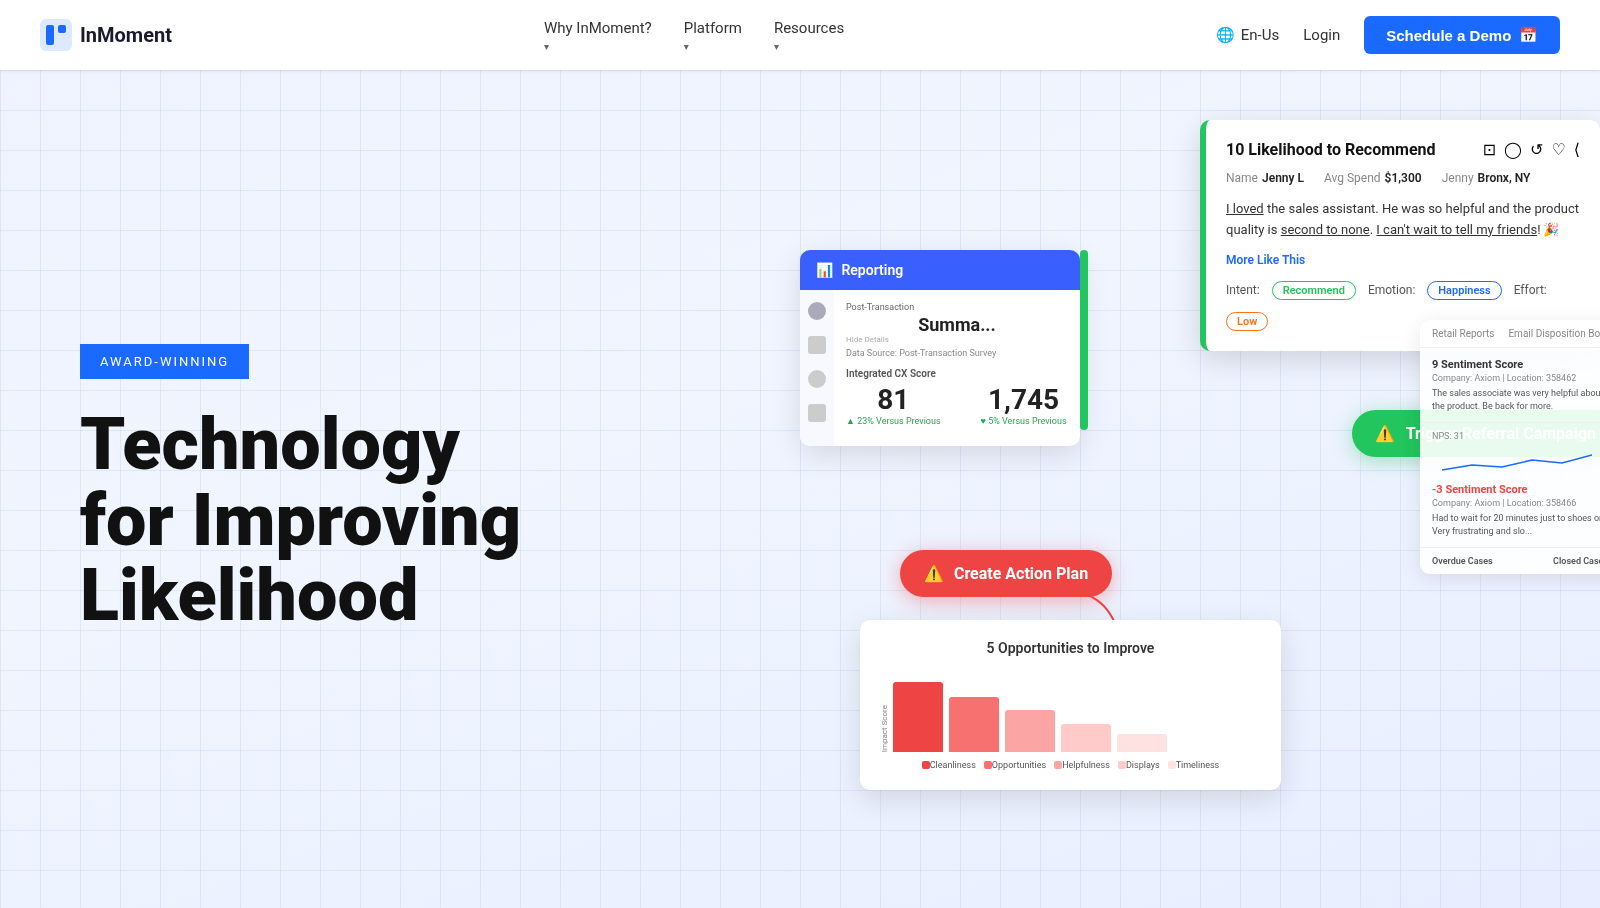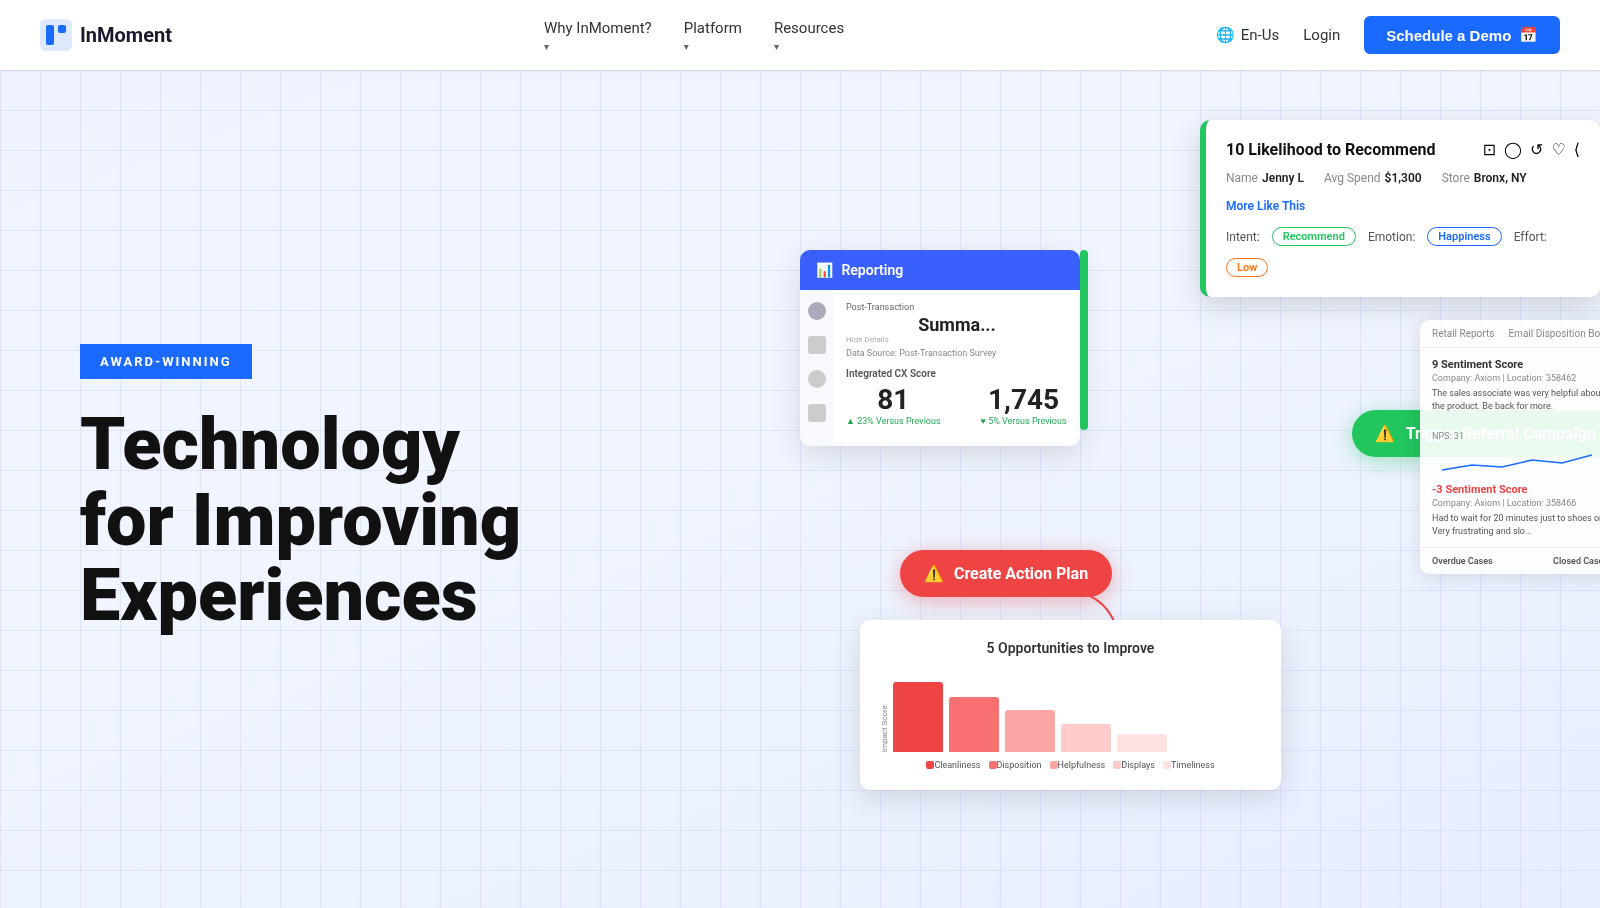--- a/index.html
+++ b/index.html
@@ -52,21 +52,21 @@
     }
 
     .hero-left {
       position: relative; z-index: 10;
       padding: 80px 60px 80px 80px;
       max-width: 620px;
     }
     .award-badge {
       display: inline-block;
       background: #1a6aff; color: #fff;
-      font-size: 13px; font-weight: 700; letter-spacing: 2px;
+      font-size: 13px; font-weight: 400; letter-spacing: 2px;
       padding: 10px 20px; margin-bottom: 28px;
     }
     .hero-title {
       font-size: 72px; font-weight: 900; color: #111;
       line-height: 1.05; margin-bottom: 0;
     }
 
     
     .hero-right {
       position: absolute; right: -20px; top: 50px;
@@ -238,21 +238,21 @@
     </button>
   </div>
 </nav>
 
 <section class="hero">
   <div class="hero-left">
     <div class="award-badge">AWARD-WINNING</div>
     <h1 class="hero-title">
       <span>Technology</span><br>
       <span>for Improving</span><br>
-      <span>Experiences</span>
+      <span>Likelihood</span>
     </h1>
   </div>
 
   <div class="hero-right">
 
     <div class="reporting-panel">
       <div class="reporting-header">
         <span>📊</span>
         <span>Reporting</span>
       </div>
@@ -301,23 +301,26 @@
       <div class="lc-meta">
         <div class="lc-meta-item">
           <span class="lc-meta-label">Name</span>
           <span class="lc-meta-value">Jenny L</span>
         </div>
         <div class="lc-meta-item">
           <span class="lc-meta-label">Avg Spend</span>
           <span class="lc-meta-value">$1,300</span>
         </div>
         <div class="lc-meta-item">
-          <span class="lc-meta-label">Store</span>
+          <span class="lc-meta-label">Jenny</span>
           <span class="lc-meta-value">Bronx, NY</span>
         </div>
+      </div>
+      <div class="lc-review">
+        <u>I loved</u> the sales assistant. He was so helpful and the product quality is <u>second to none</u>. <u>I can't wait to tell my friends</u>! 🎉
       </div>
       <div class="lc-more">More Like This</div>
       <div class="lc-tags">
         <span class="lc-tag-label">Intent:</span>
         <span class="lc-tag">Recommend</span>
         <span class="lc-tag-label">Emotion:</span>
         <span class="lc-tag blue">Happiness</span>
         <span class="lc-tag-label">Effort:</span>
         <span class="lc-tag orange">Low</span>
       </div>
@@ -350,21 +353,21 @@
           <div style="width:50px; height:18px; background:#fee2e2; border-radius:3px 3px 0 0;"></div>
         </div>
       </div>
       <div class="opp-legend">
         <div class="opp-leg-item">
             <div class="opp-leg-dot" style="background:#ef4444;"></div>
             <span>Cleanliness</span>
           </div>
         <div class="opp-leg-item">
             <div class="opp-leg-dot" style="background:#f87171;"></div>
-            <span>Disposition</span>
+            <span>Opportunities</span>
           </div>
         <div class="opp-leg-item">
             <div class="opp-leg-dot" style="background:#fca5a5;"></div>
             <span>Helpfulness</span>
           </div>
         <div class="opp-leg-item">
             <div class="opp-leg-dot" style="background:#fecaca;"></div>
             <span>Displays</span>
           </div>
         <div class="opp-leg-item">

